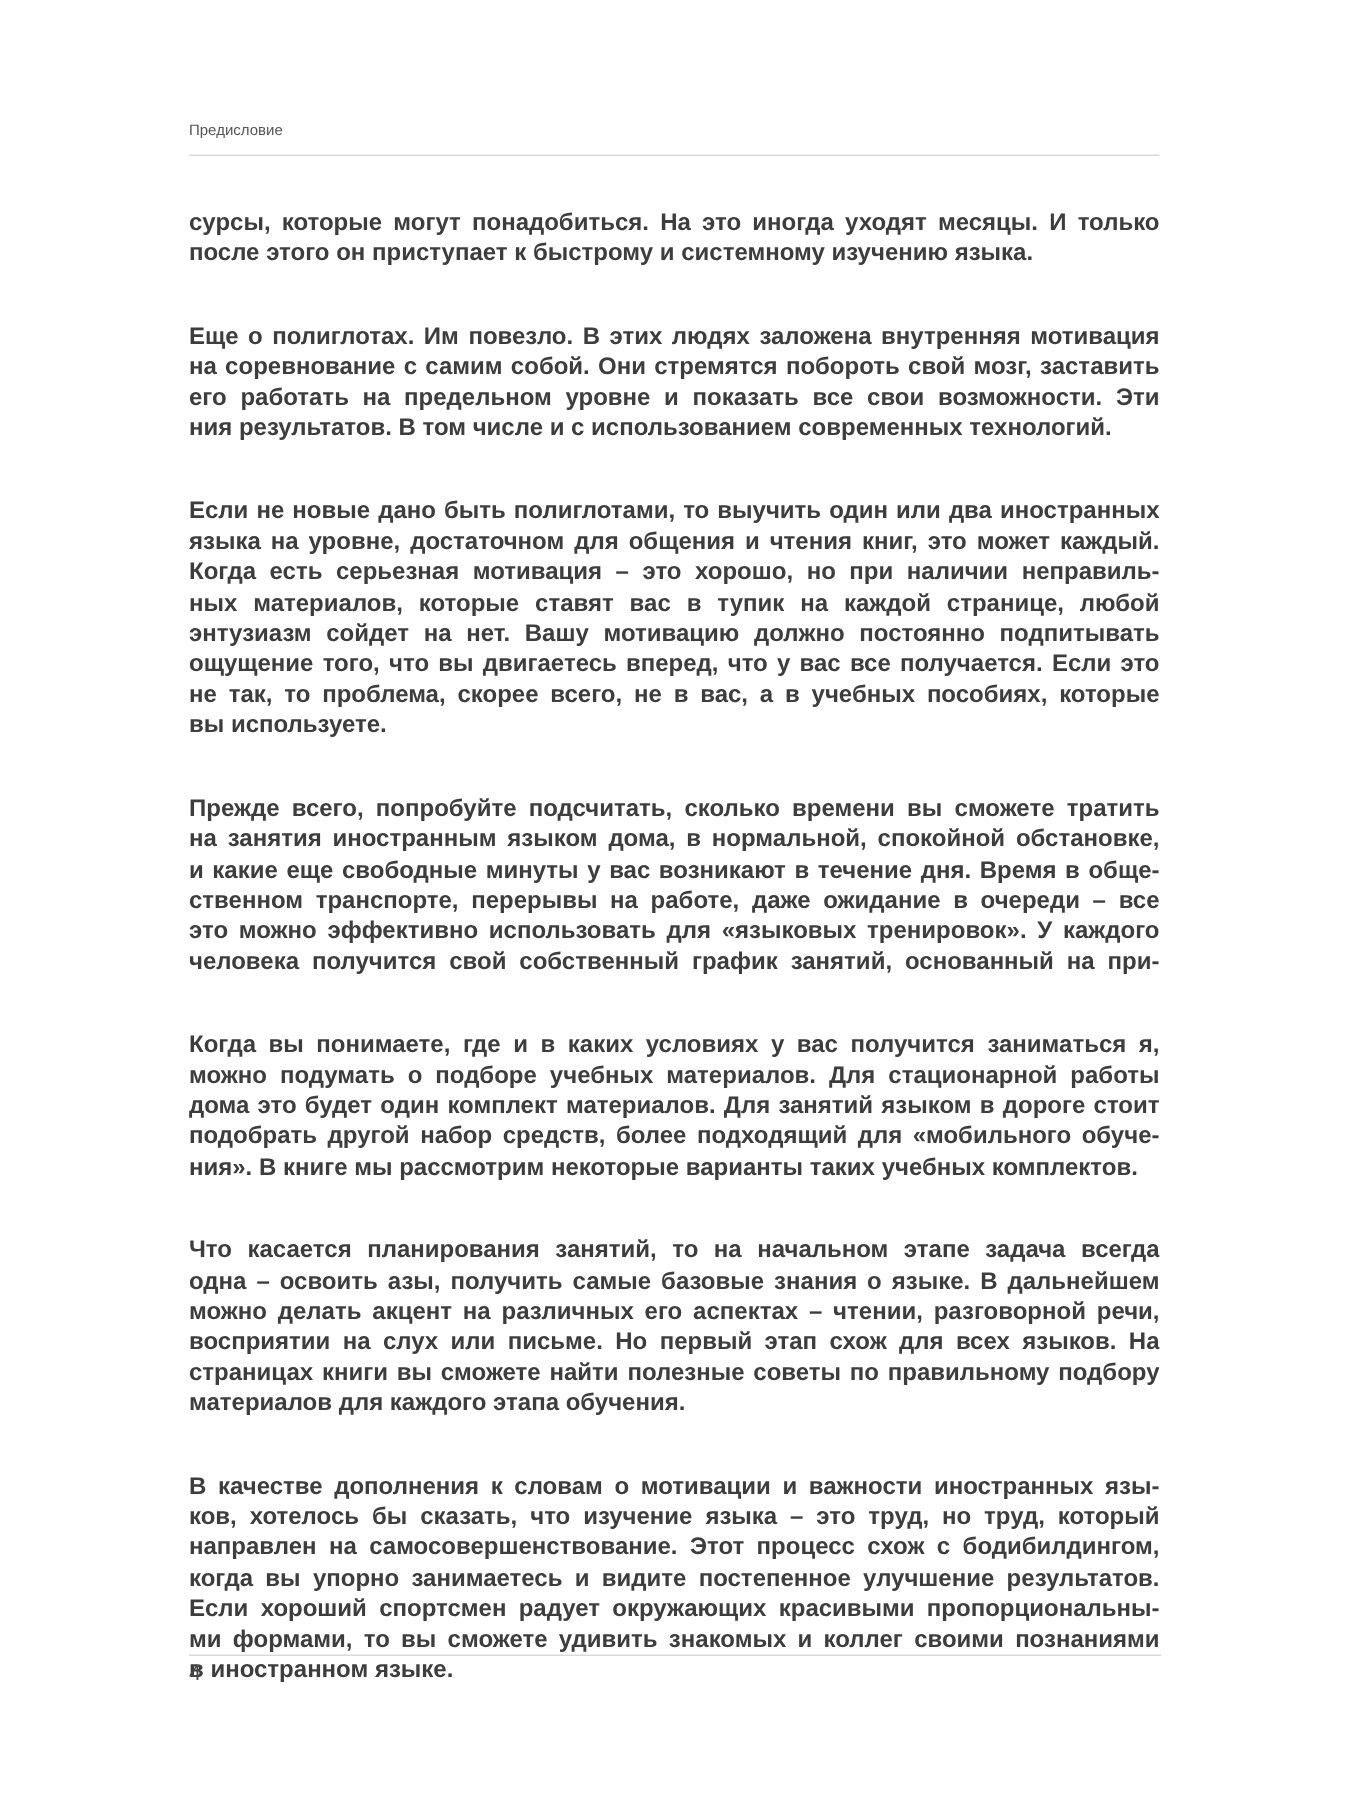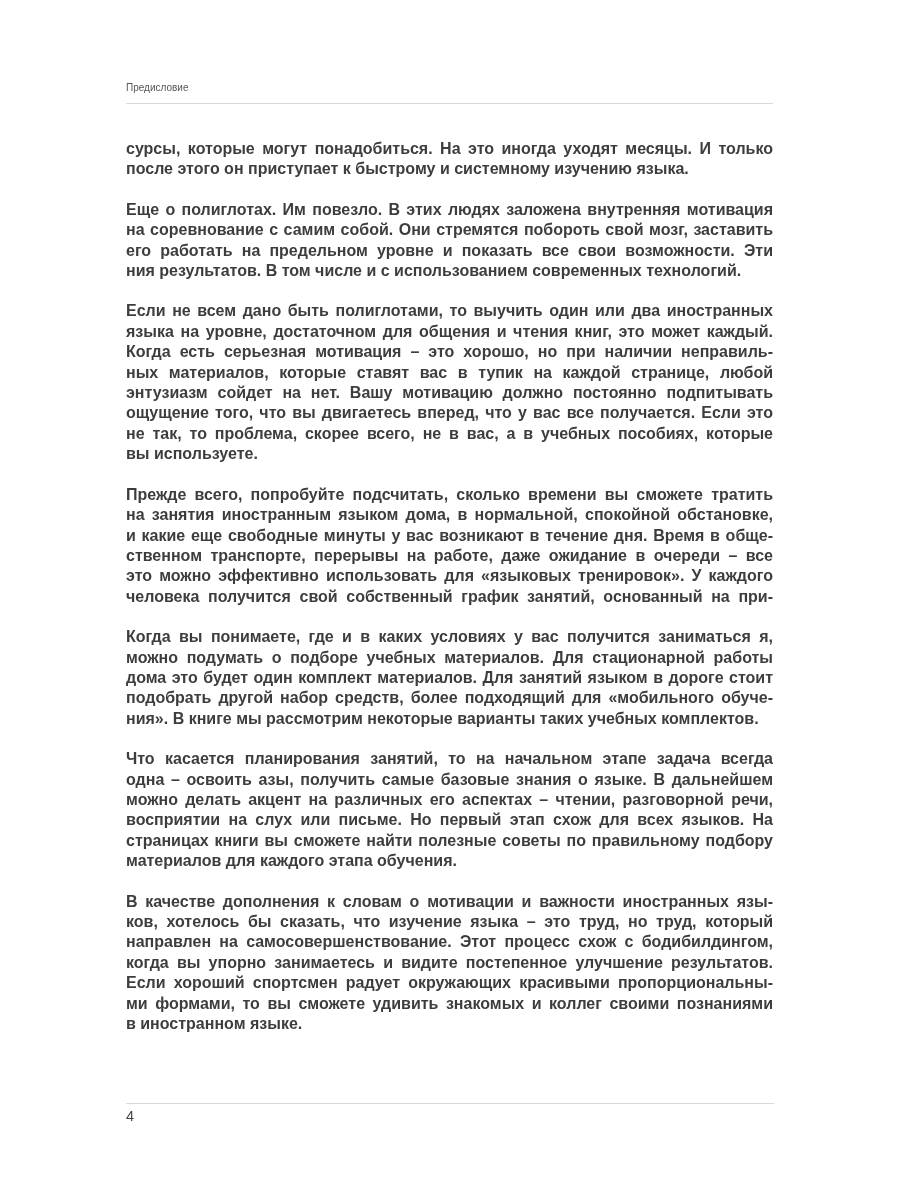--- a/index.html
+++ b/index.html
@@ -29,21 +29,21 @@
   .page-body {
     position: absolute;
     left: 126px;
     width: 647px;
     top: 139px;
     font-size: 16px;
     line-height: 20.4px;
     color: var(--text, #3d3d3d);
   }
   .paragraph { margin: 0; font-weight: bold; }
-  .paragraph + .paragraph { margin-top: 20px; }
+  .paragraph + .paragraph { margin-top: 35px; }
   .text-line {
     text-align: justify;
     text-align-last: justify;
     white-space: normal;
     overflow: hidden;
   }
   .text-line.last {
     text-align-last: left;
   }
   .page-footer {
@@ -71,21 +71,21 @@
         <div class="text-line">сурсы, которые могут понадобиться. На это иногда уходят месяцы. И только</div>
         <div class="text-line last">после этого он приступает к быстрому и системному изучению языка.</div>
       </div>
       <div class="paragraph">
         <div class="text-line">Еще о полиглотах. Им повезло. В этих людях заложена внутренняя мотивация</div>
         <div class="text-line">на соревнование с самим собой. Они стремятся побороть свой мозг, заставить</div>
         <div class="text-line">его работать на предельном уровне и показать все свои возможности. Эти</div>
         <div class="text-line last">ния результатов. В том числе и с использованием современных технологий.</div>
       </div>
       <div class="paragraph">
-        <div class="text-line">Если не всем дано быть полиглотами, то выучить один или два иностранных</div>
+        <div class="text-line">Если не новые дано быть полиглотами, то выучить один или два иностранных</div>
         <div class="text-line">языка на уровне, достаточном для общения и чтения книг, это может каждый.</div>
         <div class="text-line">Когда есть серьезная мотивация – это хорошо, но при наличии неправиль-</div>
         <div class="text-line">ных материалов, которые ставят вас в тупик на каждой странице, любой</div>
         <div class="text-line">энтузиазм сойдет на нет. Вашу мотивацию должно постоянно подпитывать</div>
         <div class="text-line">ощущение того, что вы двигаетесь вперед, что у вас все получается. Если это</div>
         <div class="text-line">не так, то проблема, скорее всего, не в вас, а в учебных пособиях, которые</div>
         <div class="text-line last">вы используете.</div>
       </div>
       <div class="paragraph">
         <div class="text-line">Прежде всего, попробуйте подсчитать, сколько времени вы сможете тратить</div>

